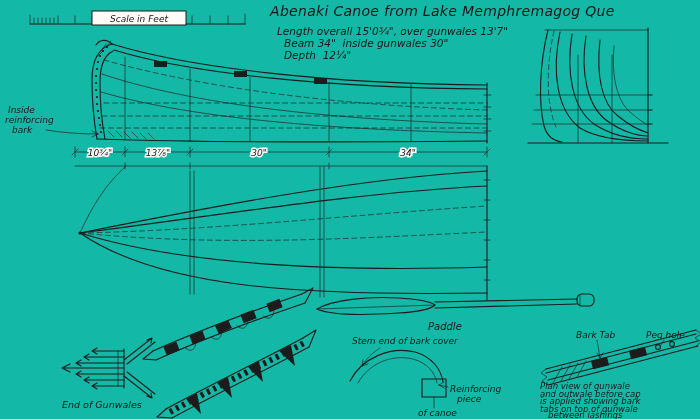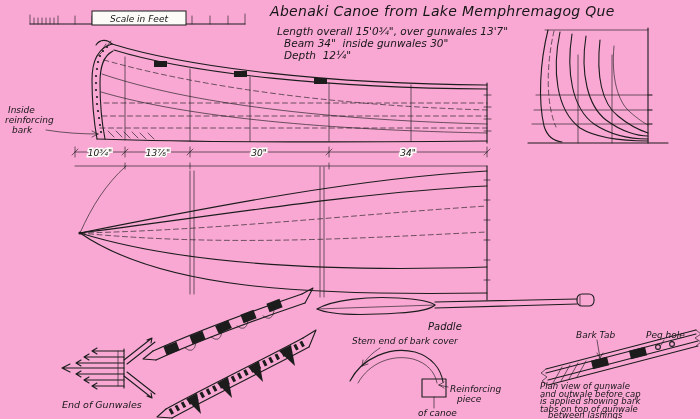--- a/index.html
+++ b/index.html
@@ -1,18 +1,18 @@
 <!DOCTYPE html>
 <html><head>
 <meta charset="utf-8">
 <style>
   * { margin:0; padding:0; box-sizing:border-box; }
   html,body { width:700px; height:419px; }
   body { background:#fcfbf7; font-family:"DejaVu Sans", sans-serif; }
-  .sheet { position:relative; width:700px; height:419px; background:#f9a8d4; overflow:hidden; }
+  .sheet { position:relative; width:700px; height:419px; background:#14b8a6; overflow:hidden; }
   svg { display:block; }
   .ln   { stroke:#1c1c1c; fill:none; stroke-width:1.1; stroke-linecap:round; stroke-linejoin:round; }
   .thin { stroke-width:0.65; }
   .dash { stroke-dasharray:5 3.5; }
   .filled { fill:#1c1c1c; stroke:none; }
   .thick9 { stroke:#1c1c1c; fill:none; stroke-width:9; stroke-linecap:butt; }
   .texture { stroke:#1c1c1c; fill:none; stroke-width:6; stroke-dasharray:3 4; stroke-linecap:butt; }
   text { fill:#161616; stroke:none; font-style:italic; font-family:"DejaVu Sans", sans-serif; }
   .halo { paint-order:stroke; stroke:#fcfbf7; stroke-width:3px; }
   .paper { fill:#fcfbf7; stroke:#1c1c1c; stroke-width:1; }

